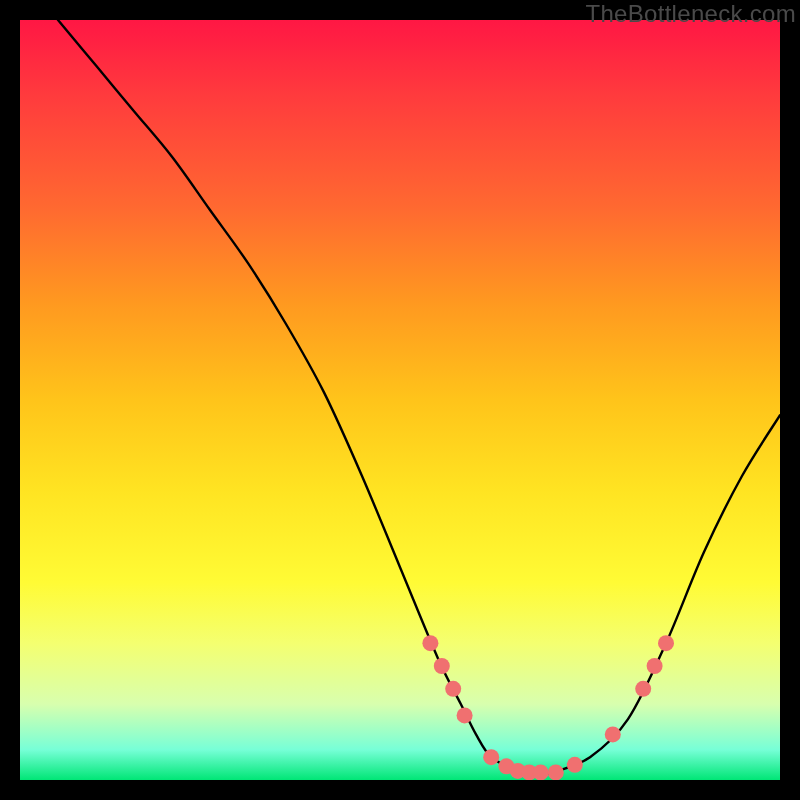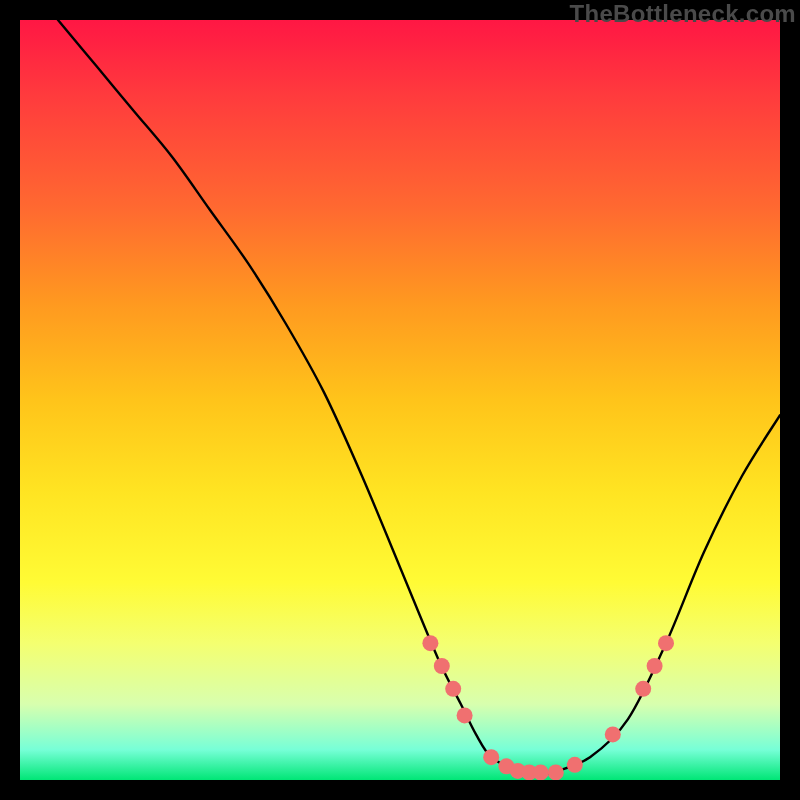--- a/index.html
+++ b/index.html
@@ -43,21 +43,21 @@
       #f4ff70 82%,
       #d8ffae 90%,
       #77ffd7 96%,
       #00e676 100%);
   }
   .watermark {
     position: absolute;
     top: 0px;
     right: 4px;
     font-size: 24px;
-    font-weight: 700;
+    font-weight: 400;
     color: #4a4a4a;
     letter-spacing: 0.3px;
     z-index: 20;
   }
   svg.curve {
     position: absolute;
     left: 0;
     top: 0;
     width: 760px;
     height: 760px;

